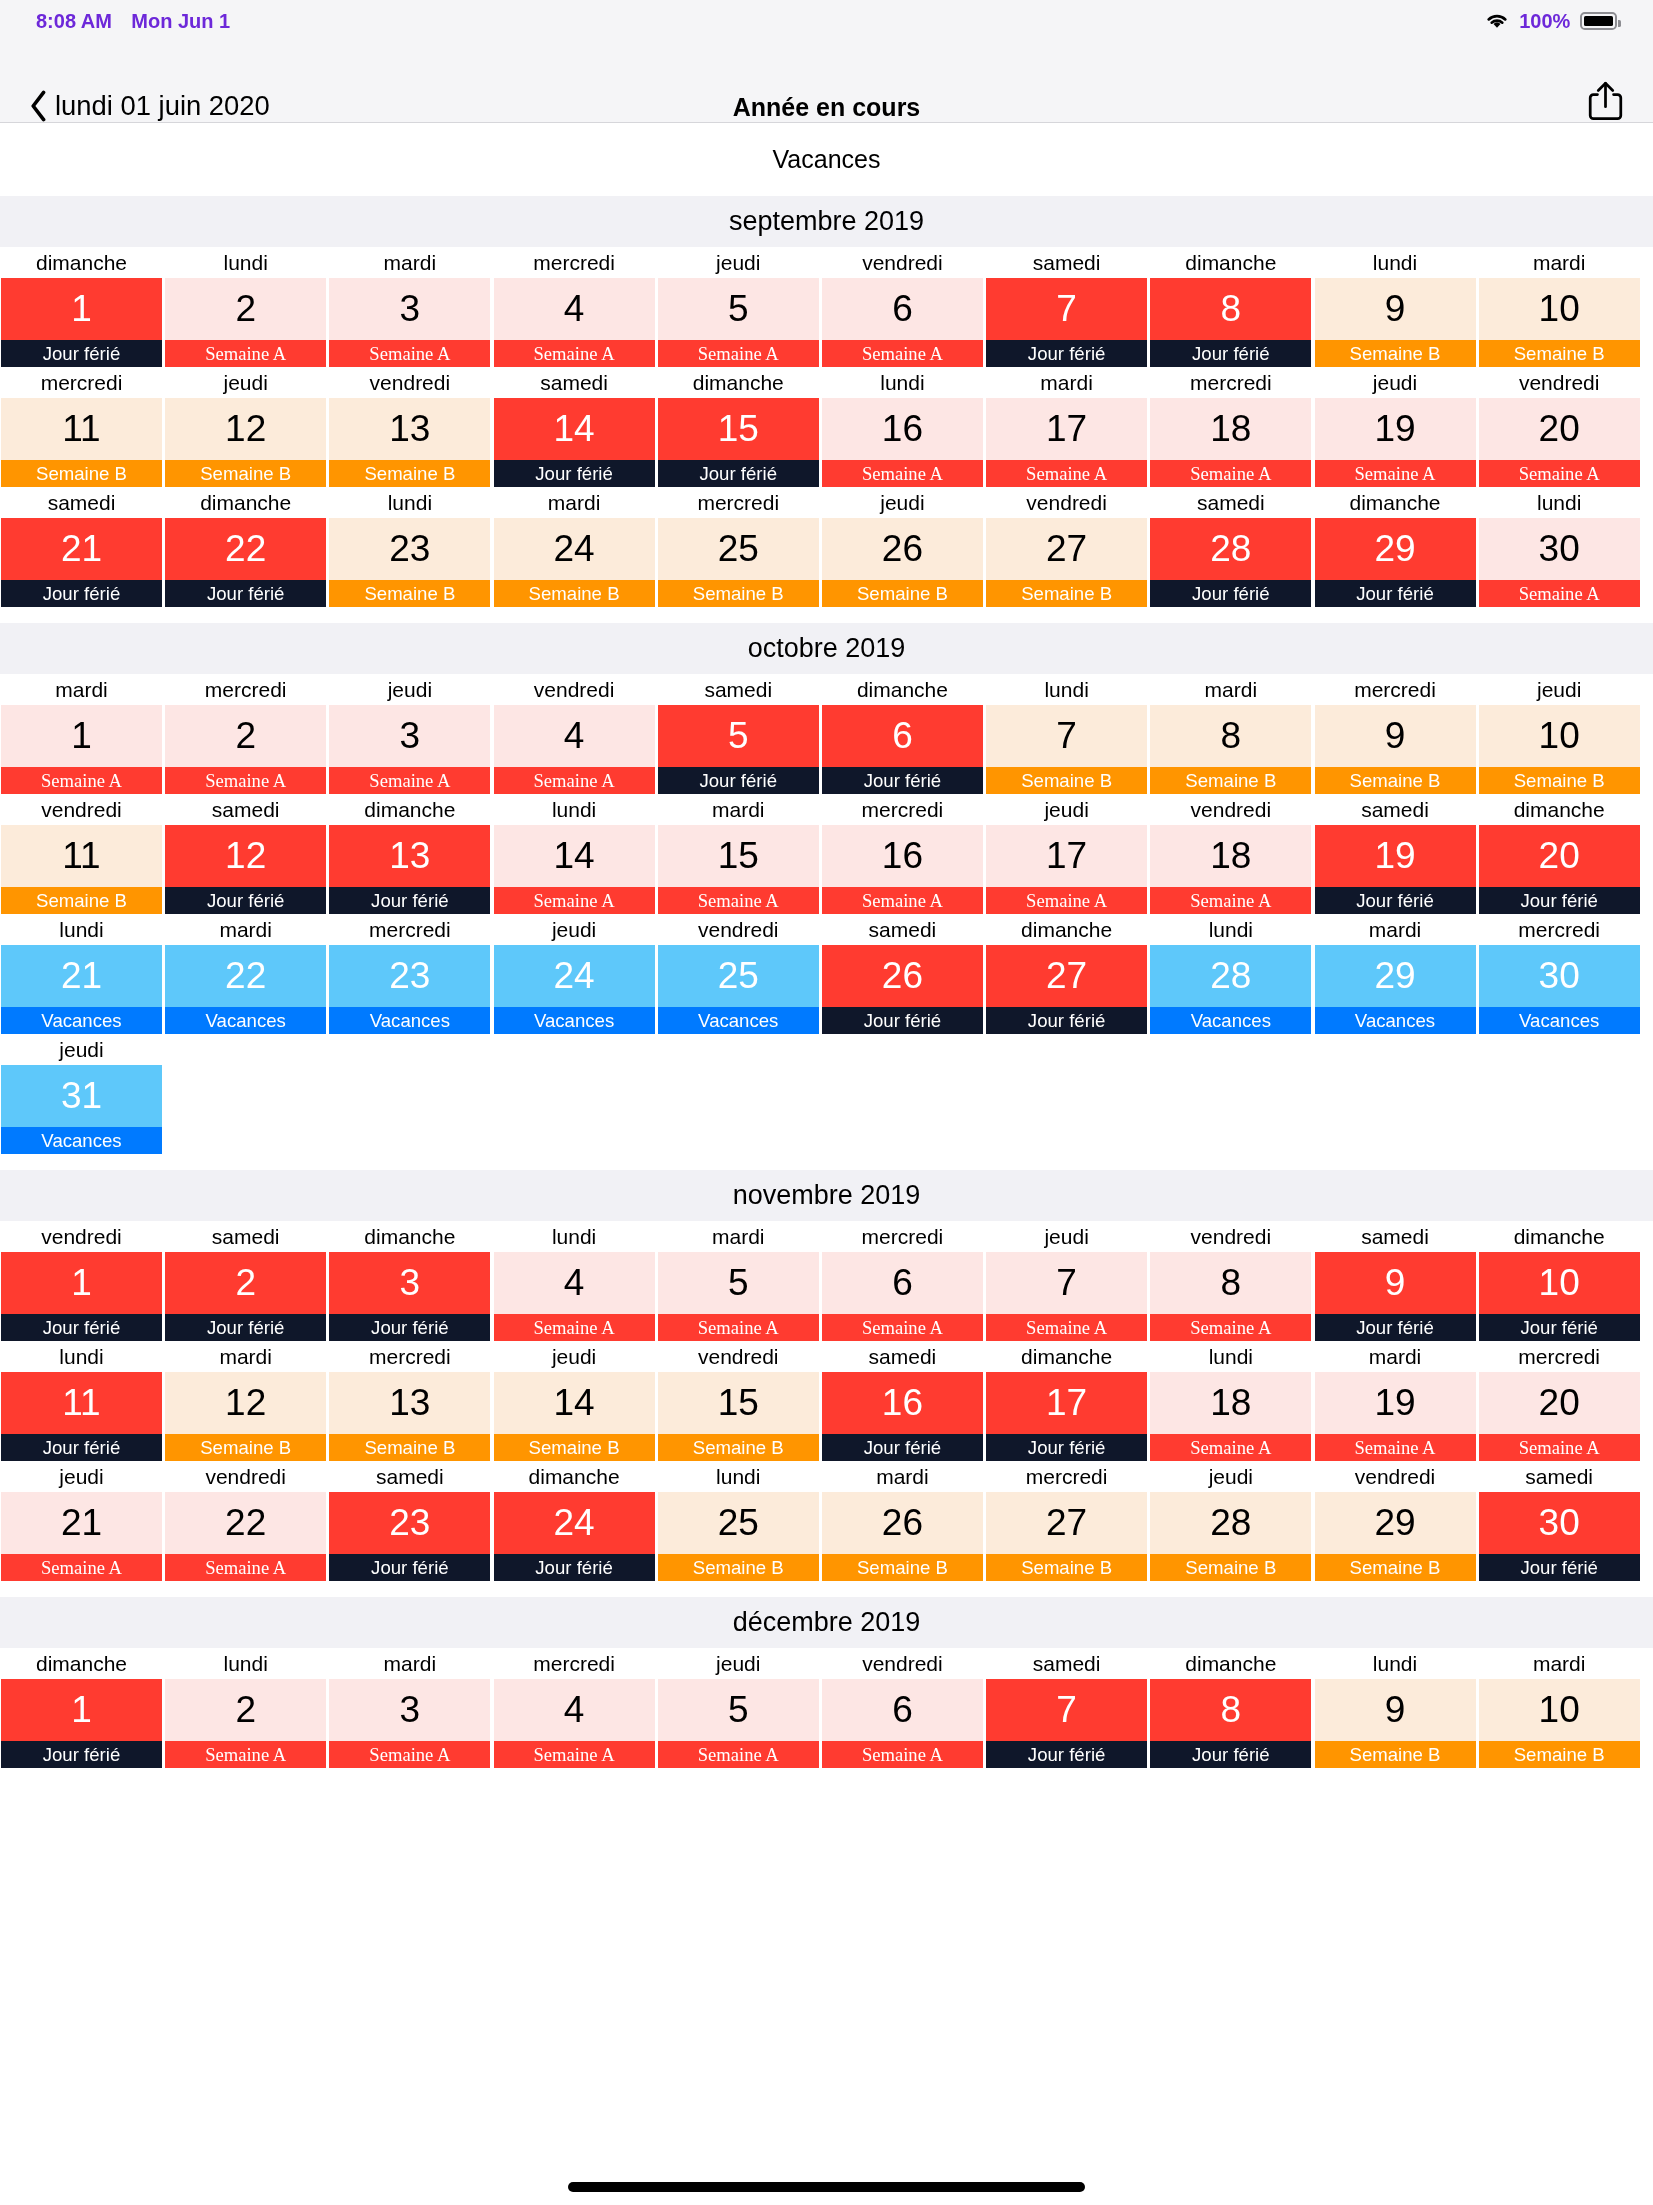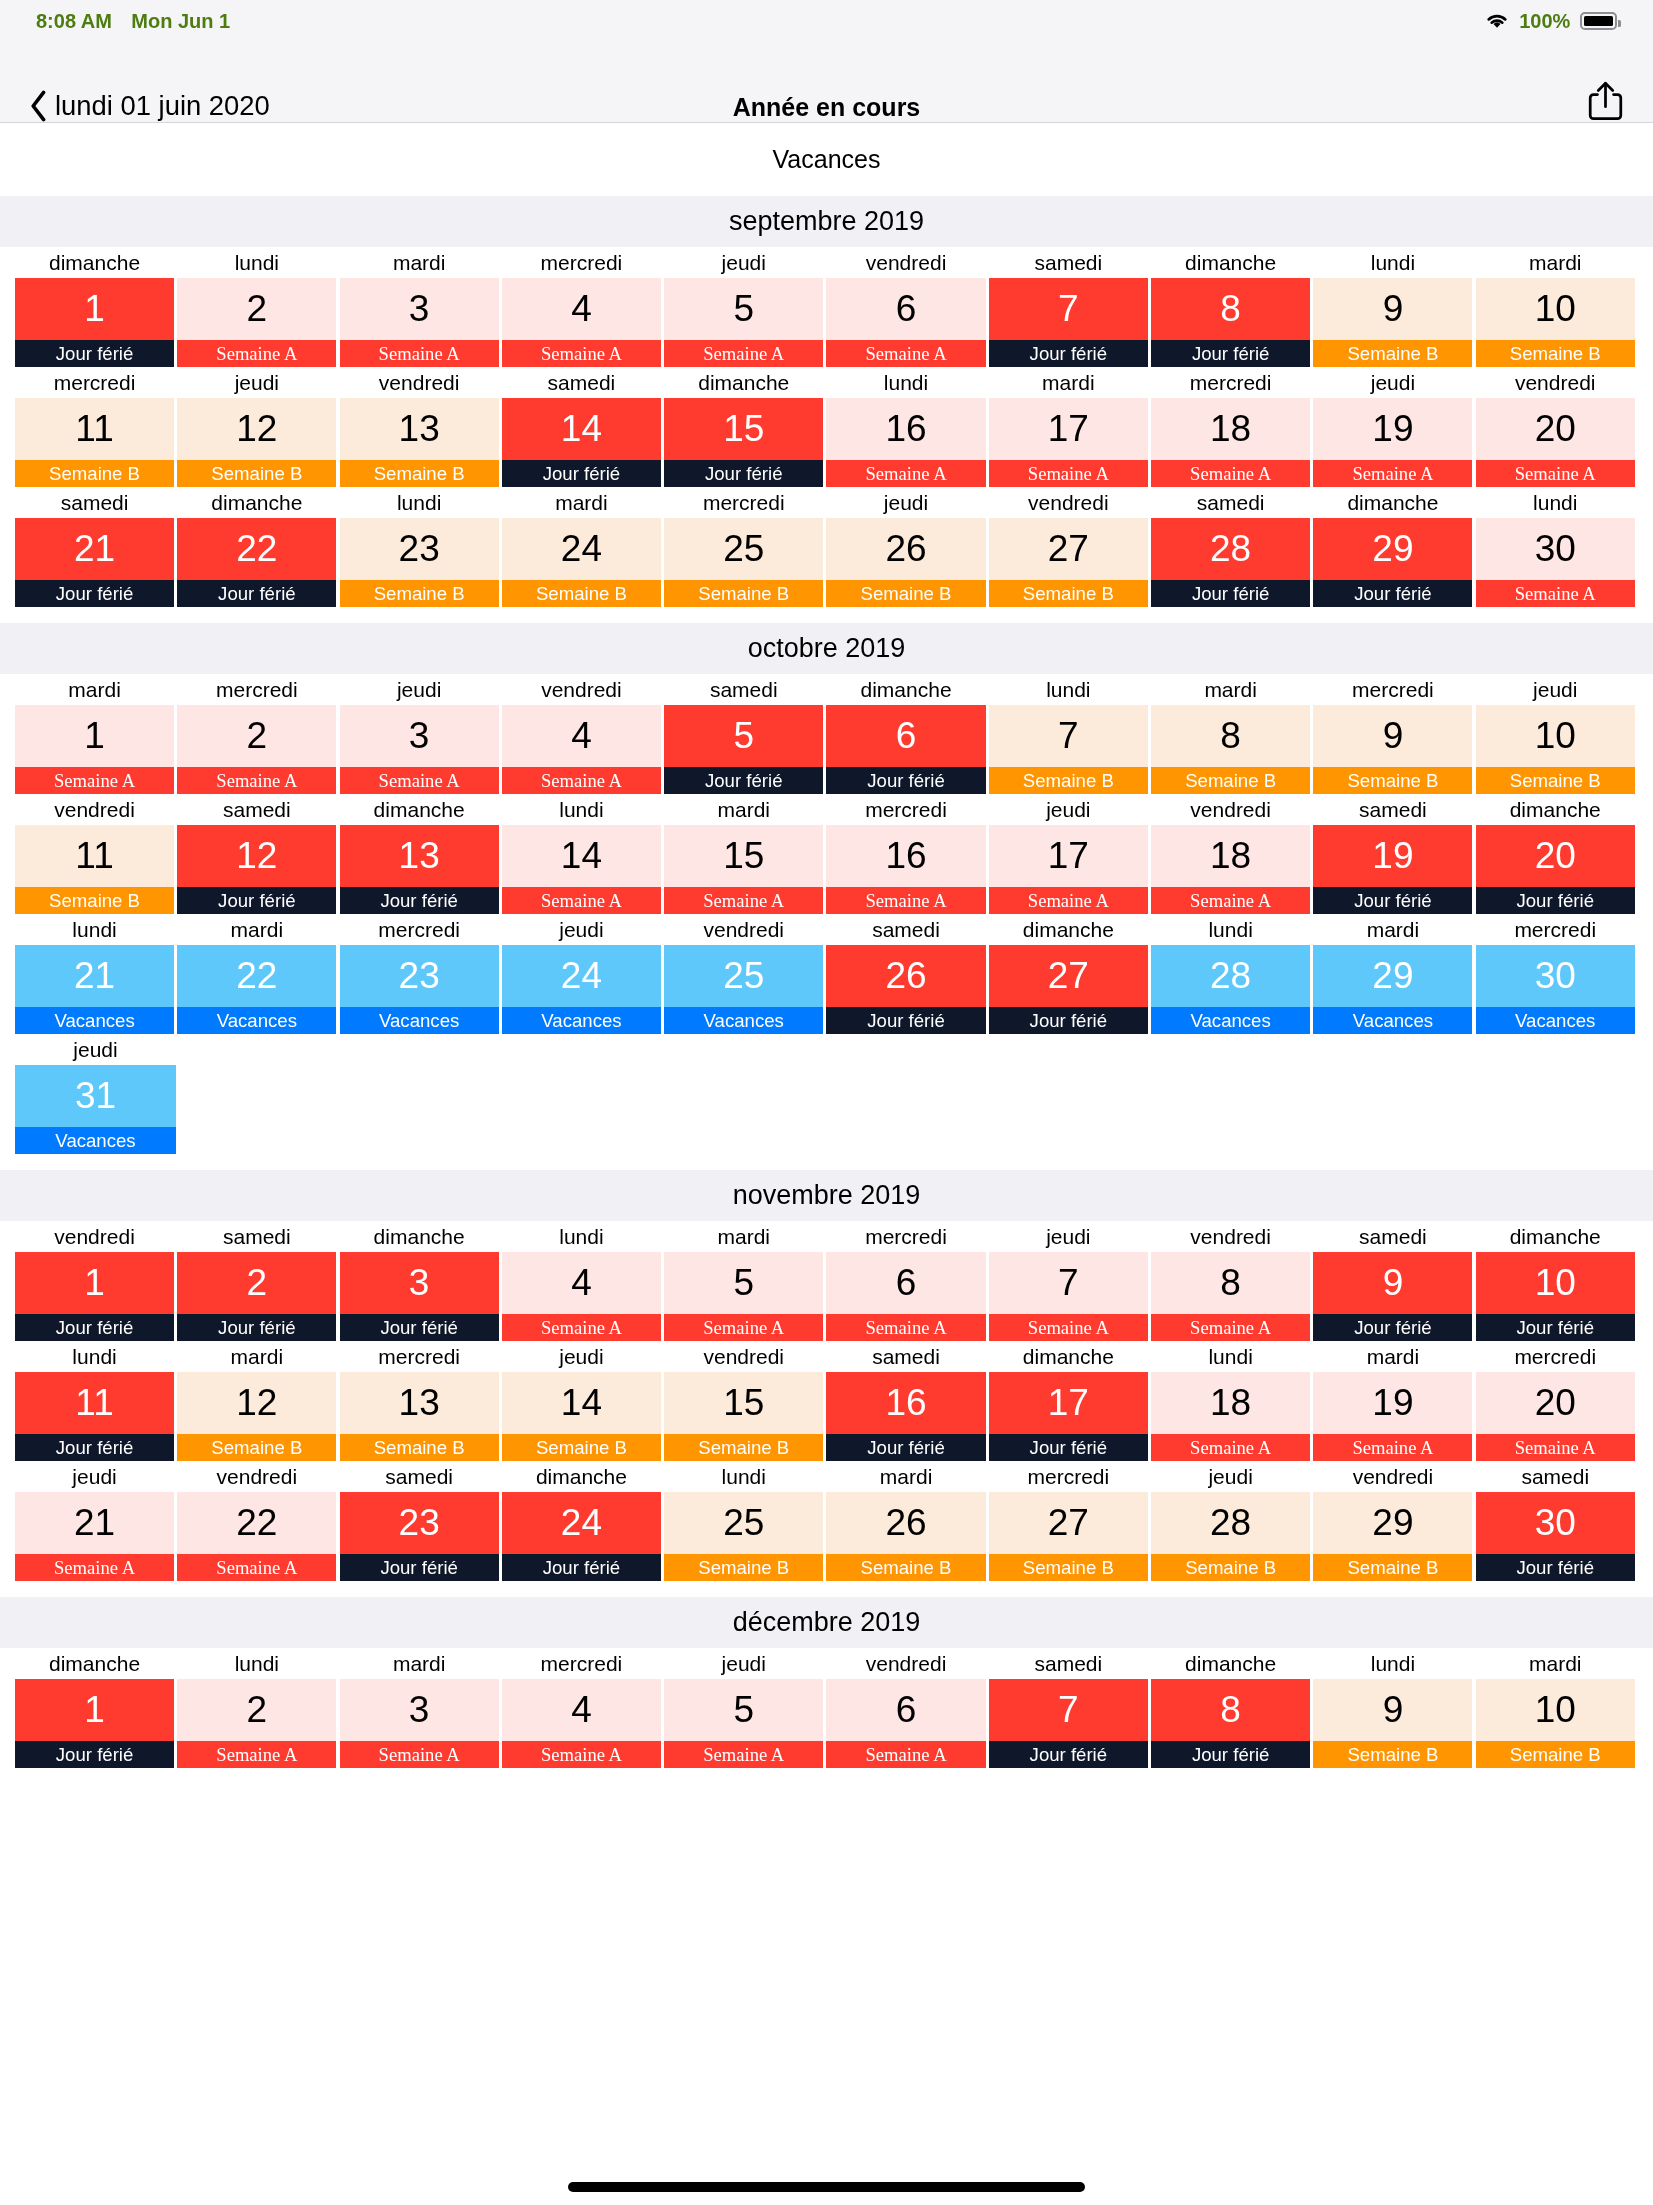--- a/index.html
+++ b/index.html
@@ -9,21 +9,21 @@
     font-family:"Liberation Sans", sans-serif;
     overflow:hidden;
   }
 
   
   .statusbar{
     height:42px;
     display:flex; align-items:center;
     padding:0 36px;
     background:#F5F5F7;
-    font-size:20px; font-weight:600; color:#4d7c0f;
+    font-size:20px; font-weight:600; color:#6d28d9;
   }
   .sb-left{ display:flex; align-items:baseline; gap:19.4px; }
   .sb-right{ margin-left:auto; display:flex; align-items:center; gap:9.7px; }
   .wifi-icon{ width:24px; height:18px; display:block; }
   .battery{
     width:37px; height:18px;
     border:2.4px solid #8d8d92; border-radius:4.8px;
     position:relative; padding:1.6px;
   }
   .battery::after{
@@ -61,21 +61,21 @@
   }
 
   
   .month-header{
     height:51px; background:#F1F1F5;
     display:flex; align-items:center; justify-content:center;
     font-size:27px; color:#000;
   }
 
   
-  .month-body{ padding:0 15px; background:#fff; }
+  .month-body{ padding:0 1px; background:#fff; }
   .week-row{
     display:flex;
     gap:0;
   }
   .day-cell{
     width:161px;
     margin-right:3.2px;
     display:flex; flex-direction:column;
     align-items:stretch;
     cursor:pointer;

